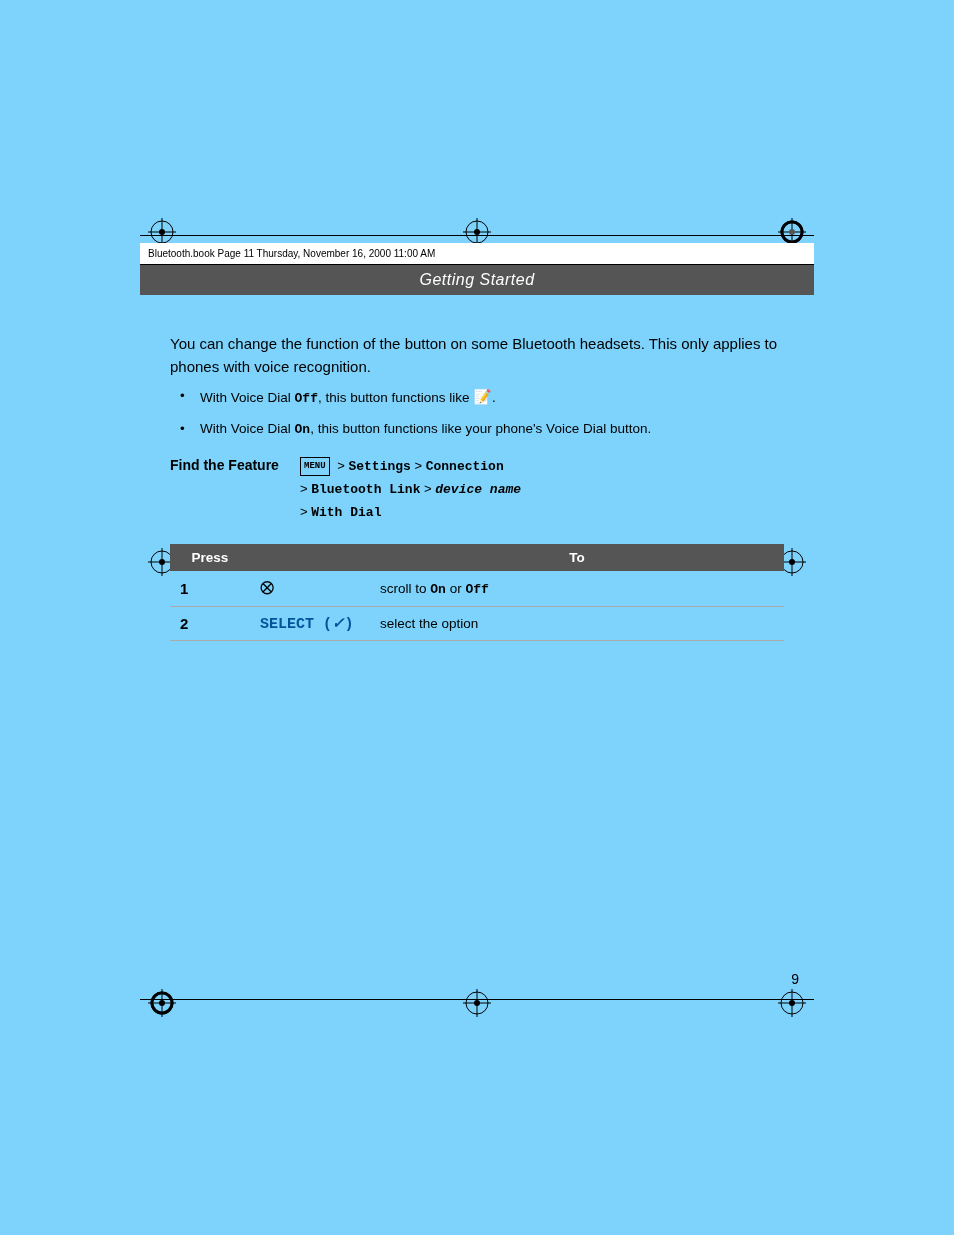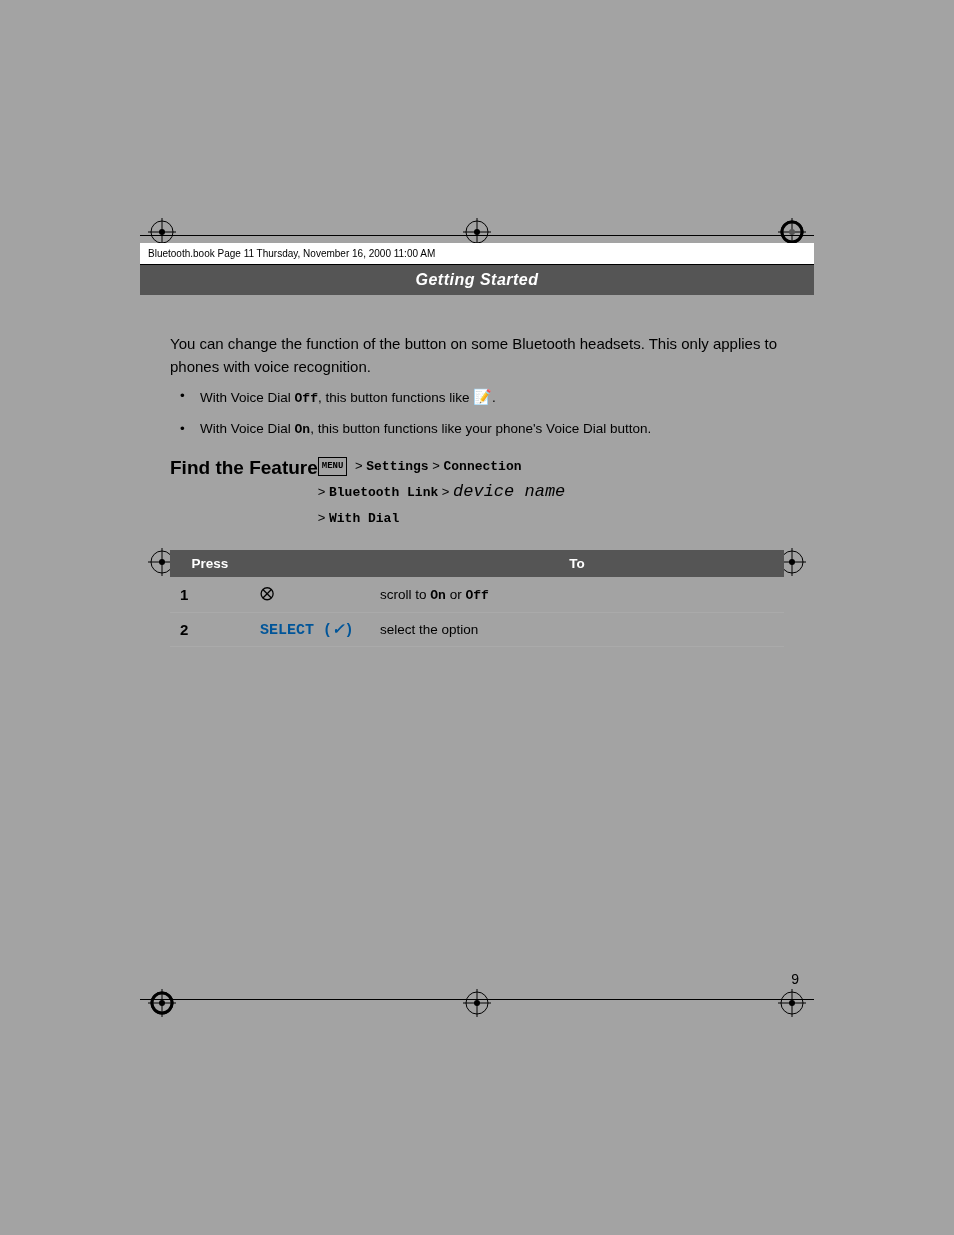--- a/index.html
+++ b/index.html
@@ -12,21 +12,21 @@
       font-size: 14px;
       color: #000000;
       position: relative;
       overflow: hidden;
     }
 
     .page {
       width: 954px;
       height: 1235px;
       position: relative;
-      background: #a3a3a3;
+      background: #7dd3fc;
     }
 
     
     .reg-mark {
       position: absolute;
       width: 28px;
       height: 28px;
     }
 
     .reg-mark svg {
@@ -94,21 +94,21 @@
       height: 30px;
       background: #555555;
       display: flex;
       align-items: center;
       justify-content: center;
     }
 
     .section-header-text {
       color: #ffffff;
       font-style: italic;
-      font-weight: bold;
+      font-weight: normal;
       font-size: 16px;
       letter-spacing: 0.5px;
     }
 
     
     .content-area {
       position: absolute;
       top: 295px;
       left: 140px;
       right: 140px;
@@ -160,21 +160,21 @@
 
     .find-feature-section {
       display: flex;
       margin-bottom: 20px;
       align-items: flex-start;
       margin-top: 8px;
     }
 
     .find-feature-label {
       font-weight: bold;
-      font-size: 19px;
+      font-size: 14px;
       min-width: 130px;
       padding-top: 2px;
     }
 
     .find-feature-menu-icon {
       display: inline-block;
       border: 1px solid #000;
       font-size: 9px;
       font-family: 'Courier New', Courier, monospace;
       padding: 1px 3px;
@@ -195,21 +195,22 @@
 
     .path-mono {
       font-family: 'Courier New', Courier, monospace;
       font-size: 13px;
       font-weight: bold;
     }
 
     .path-italic {
       font-style: italic;
       font-family: 'Courier New', Courier, monospace;
-      font-size: 17px;
+      font-size: 13px;
+      font-weight: bold;
     }
 
     
     .steps-table {
       width: 100%;
       border-collapse: collapse;
       margin-top: 8px;
     }
 
     .steps-table thead tr {

